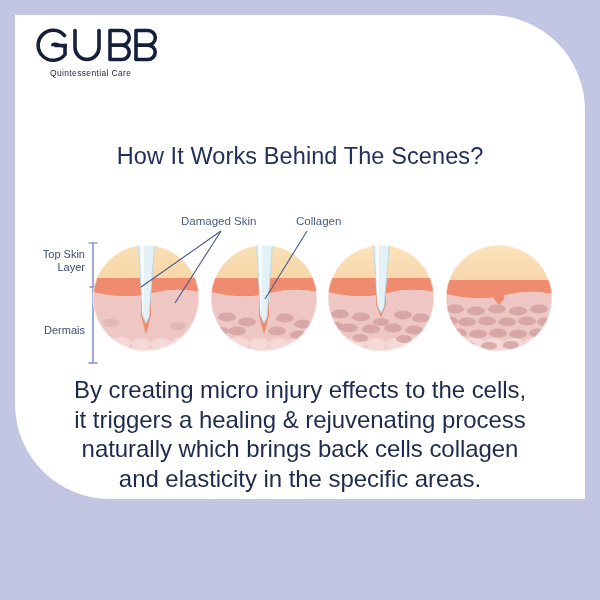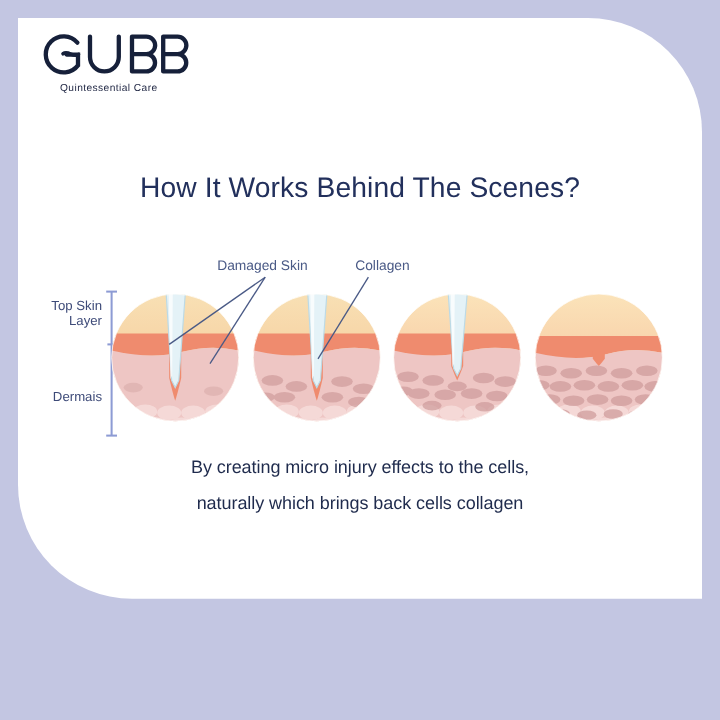--- a/index.html
+++ b/index.html
@@ -43,21 +43,21 @@
   }
 
   
   .diagram{position:absolute;left:0;top:180px;width:570px;height:185px;}
   .diagram svg{display:block;}
 
   
   .body-copy{
     position:absolute;left:0;top:360px;width:570px;
     text-align:center;
-    font-size:15px;
+    font-size:24px;
     line-height:29.5px;
     color:#1f2b4d;
     letter-spacing:-.05px;
   }
   .body-copy div{white-space:nowrap;}
 </style>
 </head>
 <body>
 
 <div id="stage">
@@ -269,17 +269,19 @@
           <path d="M292 36 L250 104"></path>
         </g>
 
         <text x="166" y="30" font-family="Liberation Sans, sans-serif" font-size="11.5" fill="#4a5a86">Damaged Skin</text>
         <text x="281" y="30" font-family="Liberation Sans, sans-serif" font-size="11.5" fill="#4a5a86">Collagen</text>
       </svg>
     </div>
 
     <div class="body-copy">
       <div>By creating micro injury effects to the cells,</div>
+      <div>it triggers a healing &amp; rejuvenating process</div>
       <div>naturally which brings back cells collagen</div>
+      <div>and elasticity in the specific areas.</div>
     </div>
 
   </div>
 </div>
 
 </body></html>

